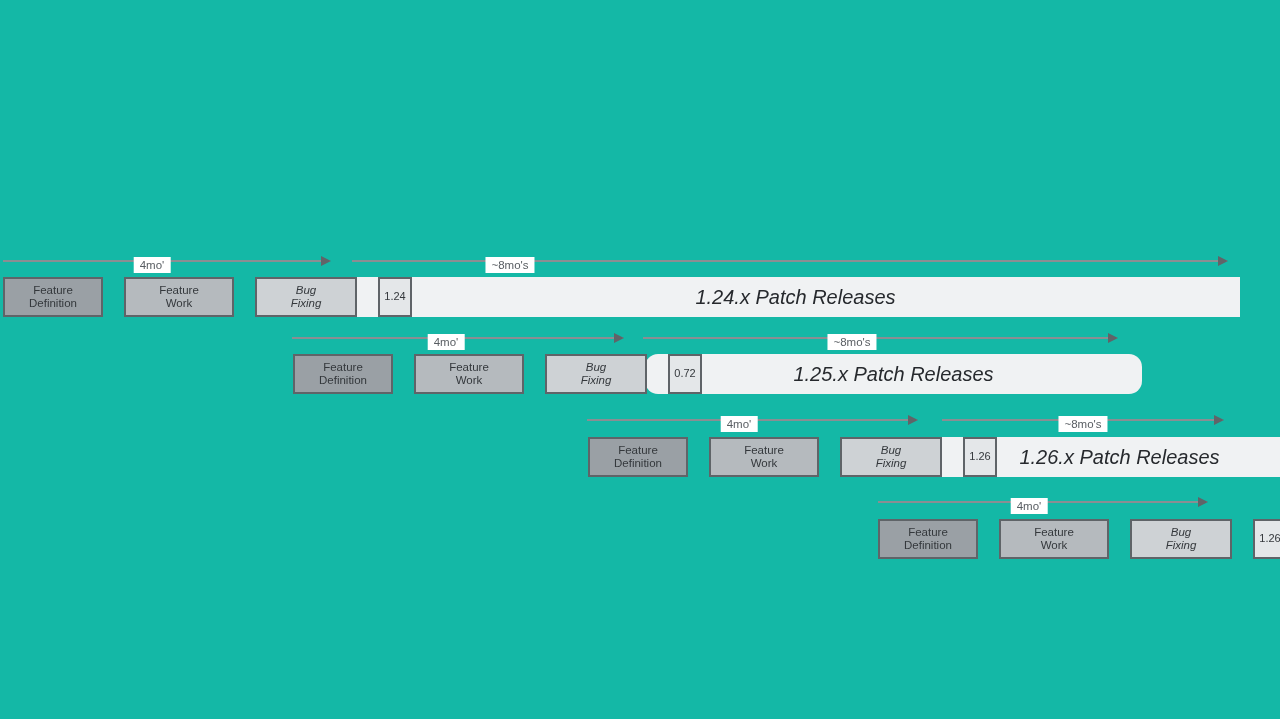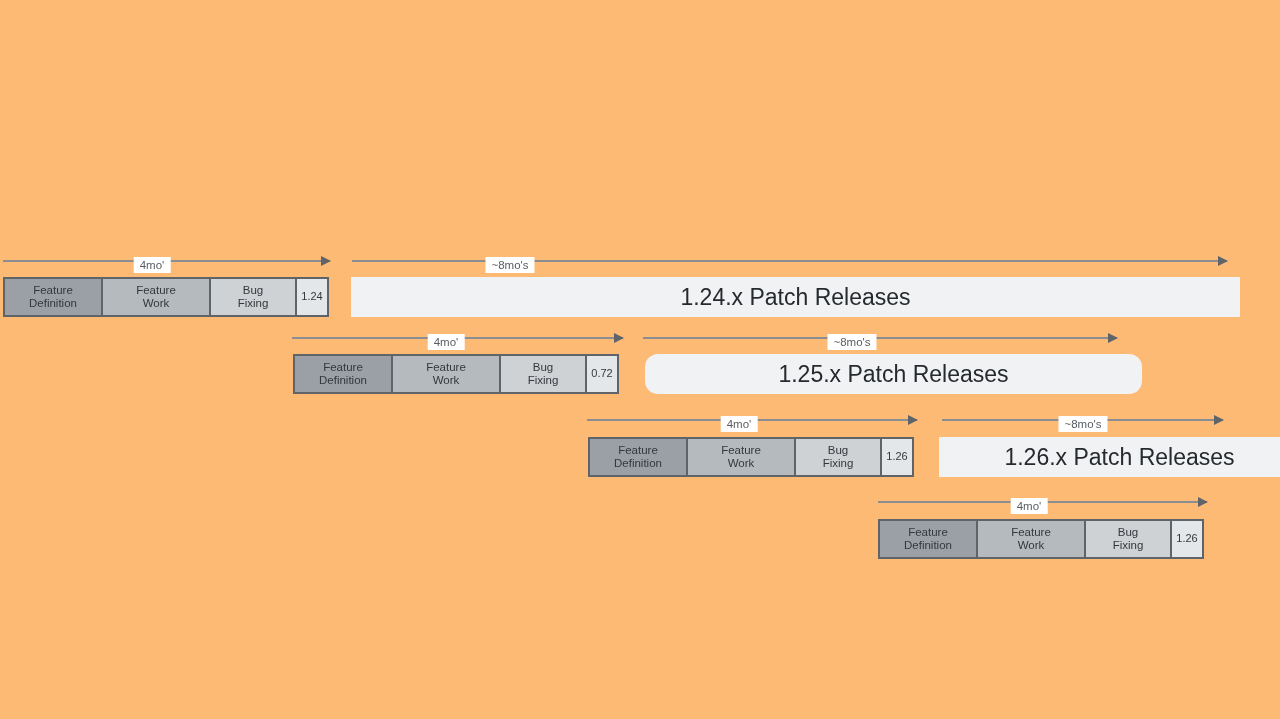--- a/index.html
+++ b/index.html
@@ -5,21 +5,21 @@
   html, body {
     margin: 0;
     padding: 0;
     background: #ffffff;
     font-family: "Liberation Sans", sans-serif;
   }
   .canvas {
     position: relative;
     width: 1280px;
     height: 719px;
-    background: #fdba74;
+    background: #14b8a6;
     overflow: hidden;
   }
   .row { position: absolute; left: 0; top: 0; width: 100%; height: 100%; pointer-events: none; }
 
   
   .arrow {
     position: absolute;
     height: 0;
     border-top: 2px solid var(--arrow, #8a8e92);
   }
@@ -43,56 +43,58 @@
     line-height: 16px;
     color: var(--duration-text, #585d62);
     white-space: nowrap;
   }
 
   
   .boxes {
     position: absolute;
     display: flex;
     align-items: flex-end;
+    gap: 23px;
   }
   .phase {
     box-sizing: border-box;
     height: 40px;
     border: 2px solid var(--box-border, #5f6468);
     display: flex;
     align-items: center;
     justify-content: center;
     text-align: center;
   }
   .phase + .phase { margin-left: -2px; }
   .phase-label {
     font-size: 11.5px;
     line-height: 13.5px;
     color: var(--box-text, #34383c);
     white-space: pre-line;
   }
   .fd  { width: 100px; background: var(--phase-feature-definition, #9aa0a5); }
   .fw  { width: 110px; background: var(--phase-feature-work, #b5babe); }
-  .bf  { width: 88px;  background: var(--phase-bug-fixing, #ced2d5); }
+  .bf  { width: 102px;  background: var(--phase-bug-fixing, #ced2d5); font-style: italic; }
   .ver { width: 34px;  background: var(--version-box, #e4e7e9); }
   .ver .phase-label { font-size: 11px; }
 
   
   .patch-bar {
     position: absolute;
     height: 40px;
     background: var(--patch-bar, #f0f2f3);
     display: flex;
     align-items: center;
     justify-content: center;
   }
   .patch-bar-label {
-    font-size: 23px;
+    font-size: 20px;
     color: var(--patch-text, #26292d);
     white-space: nowrap;
+    font-style: italic;
   }
 </style>
 </head>
 <body>
 
 <div class="canvas">
 
   <div class="row">
     <div class="arrow" style="left:3px; top:260px; width:327px;">
       <span class="arrow-label" style="left:149px;">4mo'</span>

